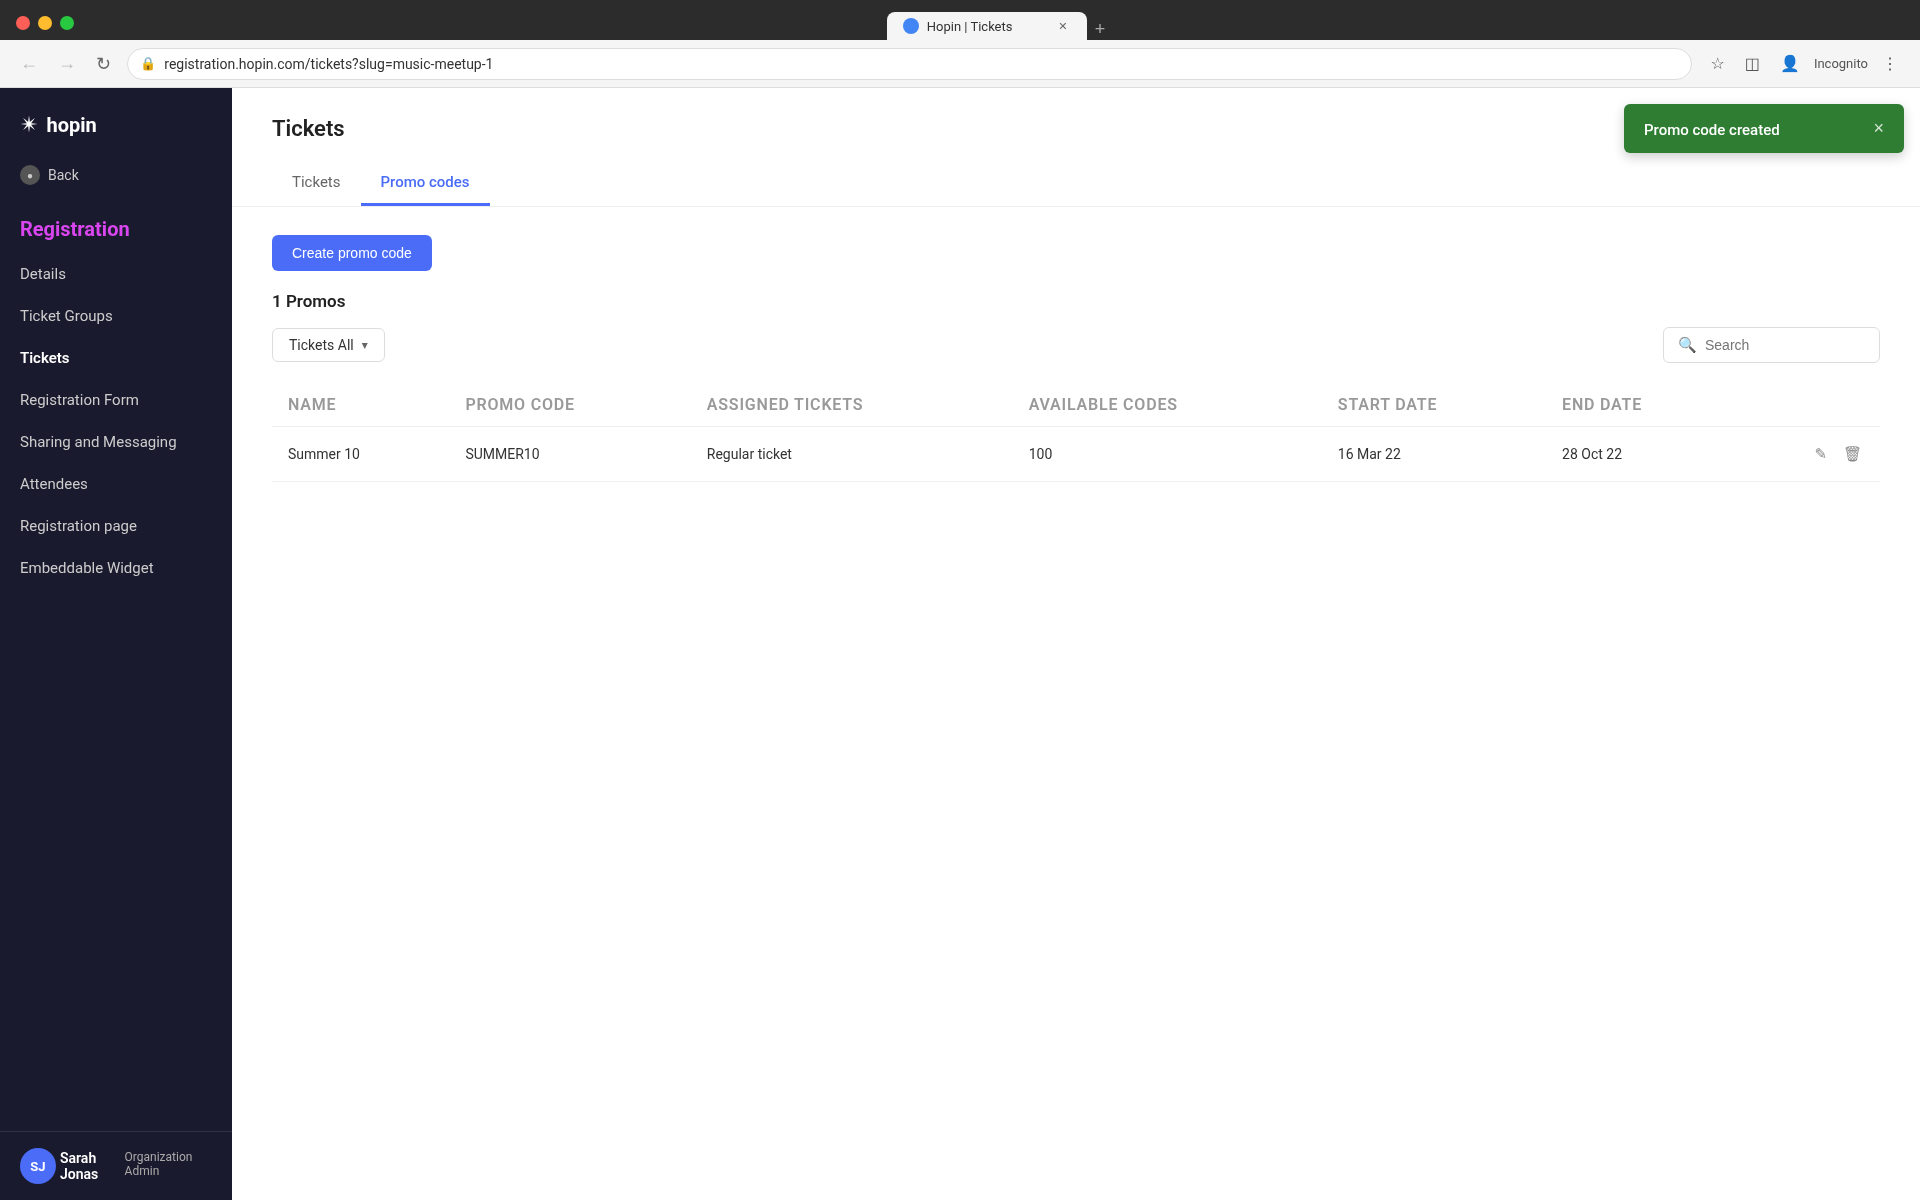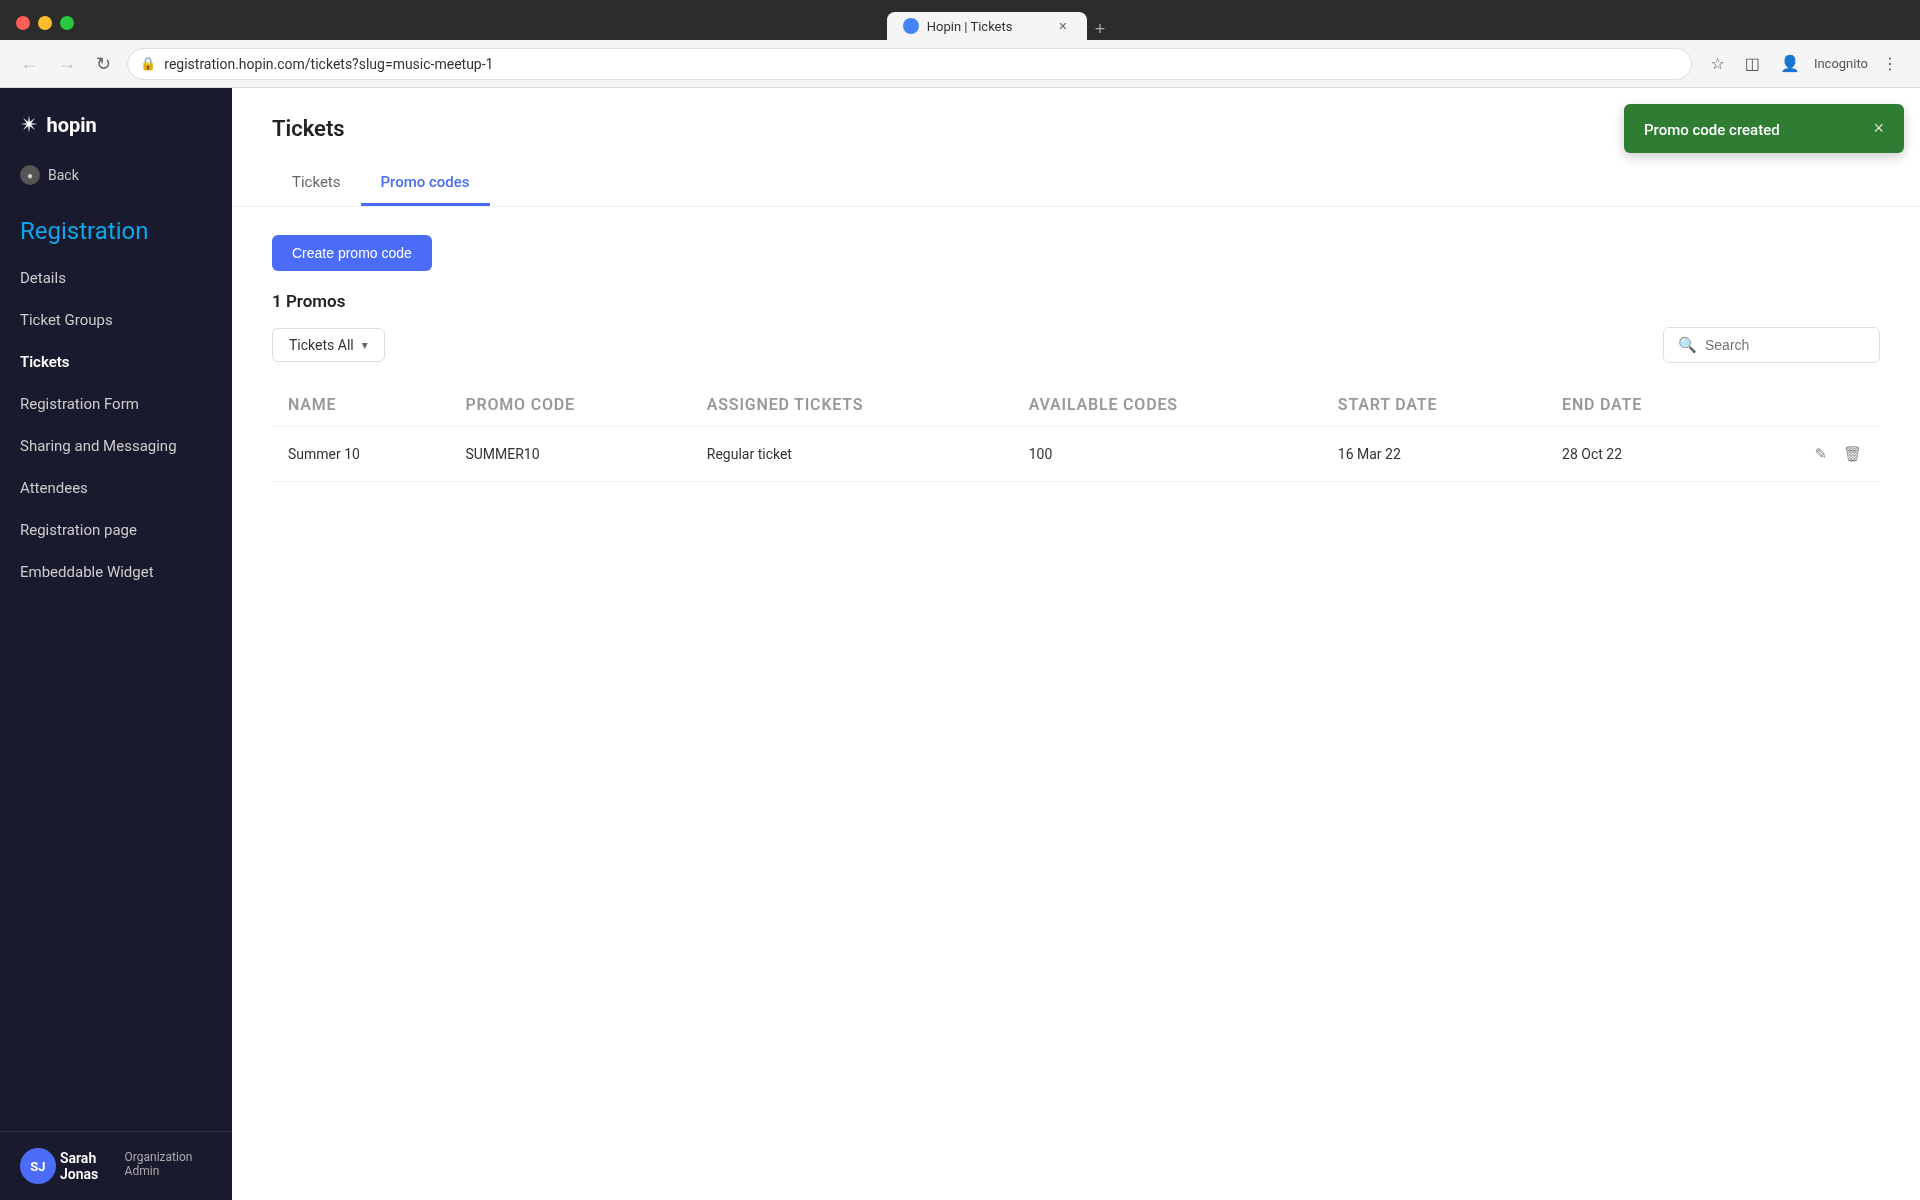--- a/index.html
+++ b/index.html
@@ -31,21 +31,21 @@
     
     .app-container { display: flex; flex: 1; overflow: hidden; }
 
     
     .sidebar { width: 232px; background: #1a1a2e; color: white; display: flex; flex-direction: column; flex-shrink: 0; }
     .sidebar-logo { padding: 24px 20px 20px; display: flex; align-items: center; gap: 8px; }
     .logo-icon { font-size: 22px; color: white; }
     .logo-text { font-size: 20px; font-weight: 700; color: white; }
     .sidebar-back { padding: 8px 20px 16px; display: flex; align-items: center; gap: 8px; cursor: pointer; color: #ccc; font-size: 14px; }
     .back-circle { width: 20px; height: 20px; border-radius: 50%; background: #555; display: flex; align-items: center; justify-content: center; font-size: 10px; }
-    .sidebar-section-title { padding: 16px 20px 12px; font-size: 24px; font-weight: 400; color: #0ea5e9; }
+    .sidebar-section-title { padding: 16px 20px 12px; font-size: 20px; font-weight: 700; color: #d946ef; }
     .sidebar-nav { flex: 1; padding: 0; }
     .sidebar-item { padding: 12px 20px; font-size: 15px; color: #ccc; cursor: pointer; display: flex; align-items: center; gap: 10px; transition: background 0.15s; }
     .sidebar-item.active { color: white; font-weight: 600; }
     .sidebar-footer { padding: 16px 20px; display: flex; align-items: center; gap: 4px; border-top: 1px solid rgba(255,255,255,0.1); }
     .avatar { width: 36px; height: 36px; border-radius: 50%; background: #4a6cf7; display: flex; align-items: center; justify-content: center; font-size: 13px; font-weight: 700; color: white; flex-shrink: 0; }
     .footer-info { display: flex; flex-direction: row; }
     .footer-name { font-size: 14px; color: white; font-weight: 600; }
     .footer-role { font-size: 12px; color: #aaa; }
 
     

